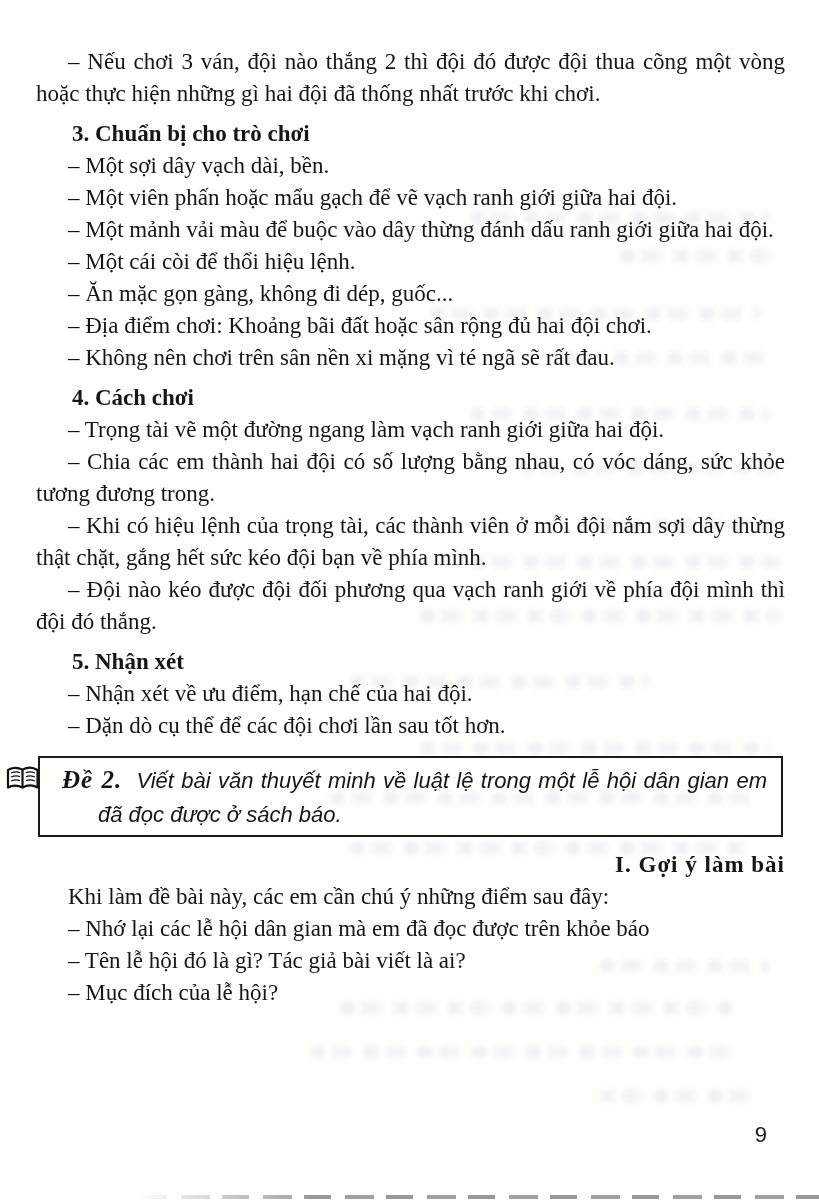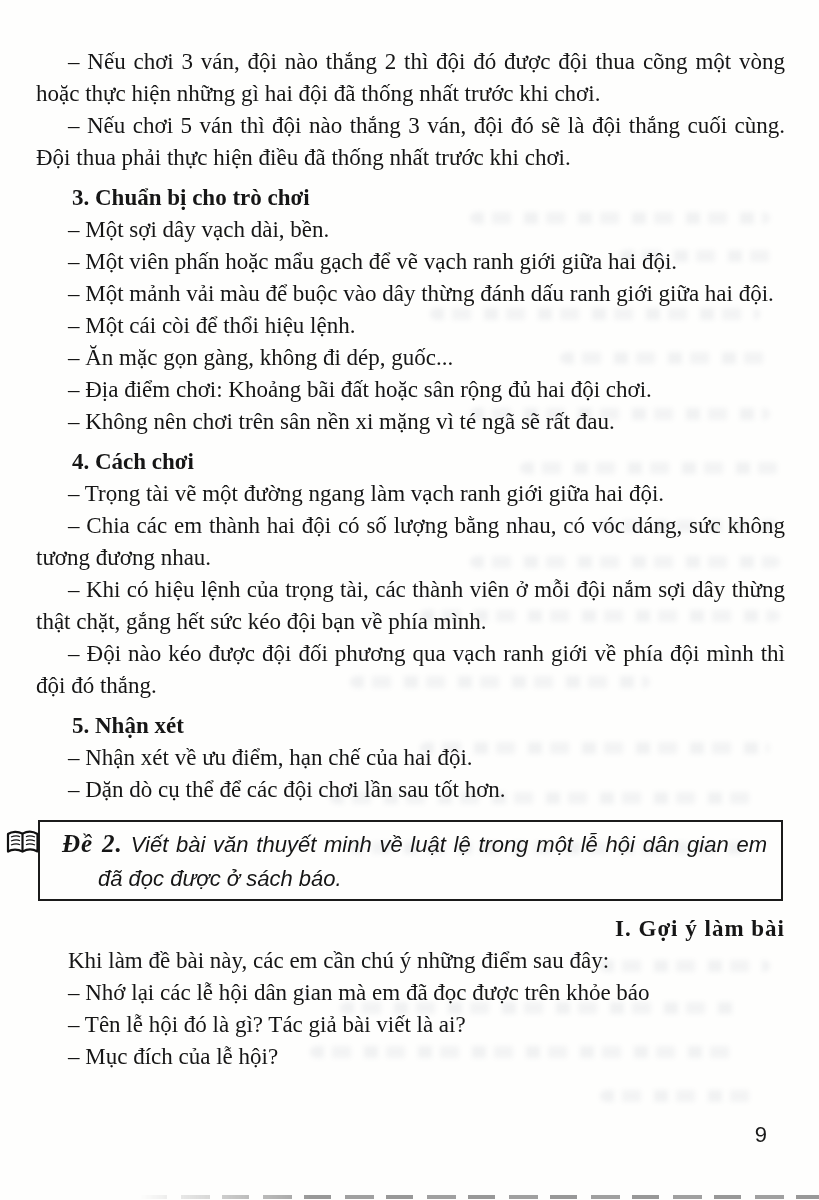--- a/index.html
+++ b/index.html
@@ -52,21 +52,21 @@
   .book-icon {
     display: inline-block;
     vertical-align: -4px;
     margin-right: 10px;
   }
   .prompt-label {
     font-family: "Liberation Serif", serif;
     font-weight: bold;
     font-style: italic;
     font-size: 25px;
-    margin-right: 8px;
+    margin-right: 14px;
     letter-spacing: 1px;
   }
   .pageno {
     position: absolute;
     top: 1122px; right: 52px;
     font-family: "Liberation Sans", sans-serif;
     font-size: 22px;
     color: #1a1a1a;
     z-index: 3;
   }
@@ -114,34 +114,33 @@
   <div class="ghost" style="left:330px;top:792px;width:430px"></div>
   <div class="ghost" style="left:350px;top:842px;width:400px"></div>
   <div class="ghost" style="left:600px;top:960px;width:170px"></div>
   <div class="ghost" style="left:340px;top:1002px;width:400px"></div>
   <div class="ghost" style="left:310px;top:1046px;width:430px"></div>
   <div class="ghost" style="left:600px;top:1090px;width:160px"></div>
 
   <div class="content">
 
     <p class="para">– Nếu chơi 3 ván, đội nào thắng 2 thì đội đó được đội thua cõng một vòng hoặc thực hiện những gì hai đội đã thống nhất trước khi chơi.</p>
-    <p class="para">– Nếu chơi 5 ván thì đội nào thắng 3 ván, đội đó sẽ là đội thắng cuối cùng. Đội thua phải thực hiện điều đã thống nhất trước khi chơi.</p>
 
     <div class="h-num">3. Chuẩn bị cho trò chơi</div>
     <p class="para">– Một sợi dây vạch dài, bền.</p>
     <p class="para">– Một viên phấn hoặc mẩu gạch để vẽ vạch ranh giới giữa hai đội.</p>
     <p class="para">– Một mảnh vải màu để buộc vào dây thừng đánh dấu ranh giới giữa hai đội.</p>
     <p class="para">– Một cái còi để thổi hiệu lệnh.</p>
     <p class="para">– Ăn mặc gọn gàng, không đi dép, guốc...</p>
     <p class="para">– Địa điểm chơi: Khoảng bãi đất hoặc sân rộng đủ hai đội chơi.</p>
     <p class="para">– Không nên chơi trên sân nền xi mặng vì té ngã sẽ rất đau.</p>
 
     <div class="h-num">4. Cách chơi</div>
     <p class="para">– Trọng tài vẽ một đường ngang làm vạch ranh giới giữa hai đội.</p>
-    <p class="para">– Chia các em thành hai đội có số lượng bằng nhau, có vóc dáng, sức không tương đương nhau.</p>
+    <p class="para">– Chia các em thành hai đội có số lượng bằng nhau, có vóc dáng, sức khỏe tương đương trong.</p>
     <p class="para">– Khi có hiệu lệnh của trọng tài, các thành viên ở mỗi đội nắm sợi dây thừng thật chặt, gắng hết sức kéo đội bạn về phía mình.</p>
     <p class="para">– Đội nào kéo được đội đối phương qua vạch ranh giới về phía đội mình thì đội đó thắng.</p>
 
     <div class="h-num">5. Nhận xét</div>
     <p class="para">– Nhận xét về ưu điểm, hạn chế của hai đội.</p>
     <p class="para">– Dặn dò cụ thể để các đội chơi lần sau tốt hơn.</p>
 
     <div class="prompt-box">
       <p class="prompt-text">
         <span class="book-icon">

